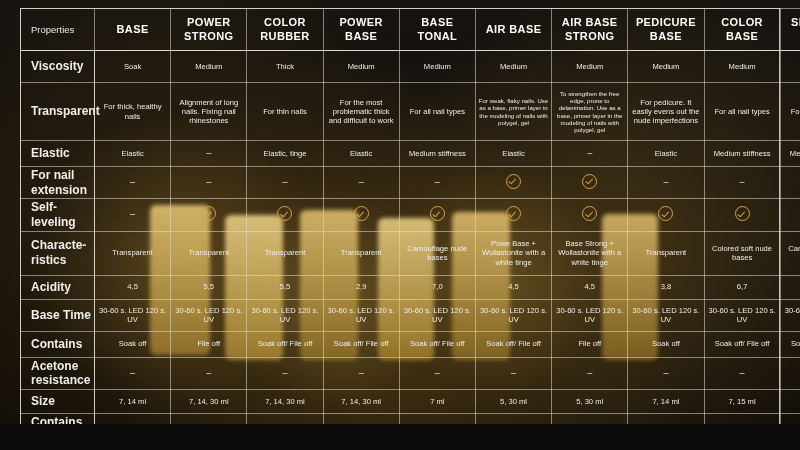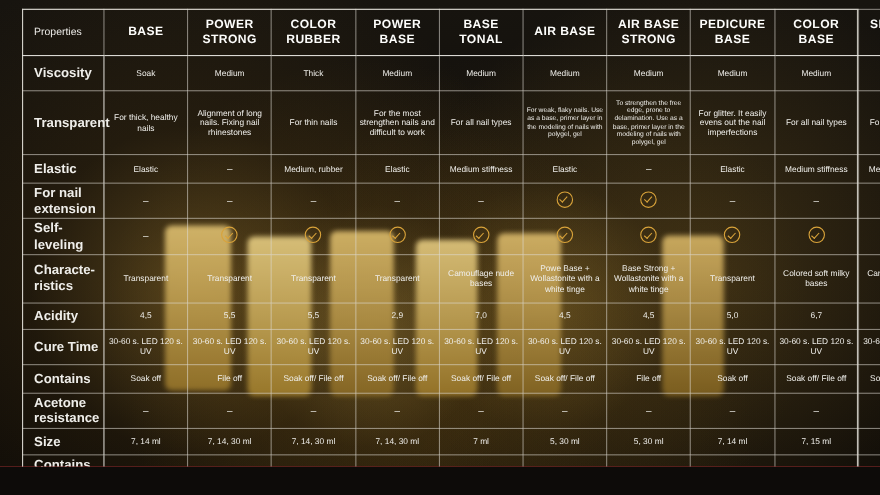--- a/index.html
+++ b/index.html
@@ -178,33 +178,33 @@
           <td>Medium</td>
           <td>Medium</td>
           <td>Medium</td>
           <td>Medium</td>
         </tr>
         <tr style="height: 58px;">
           <th class="rowhead">Transparent</th>
           <td>For thick, healthy nails</td>
           <td>Alignment of long nails. Fixing nail rhinestones</td>
           <td>For thin nails</td>
-          <td>For the most strengthen nails and difficult to work</td>
+          <td>For the most problematic thick and difficult to work</td>
           <td>For all nail types</td>
           <td class="tiny">For weak, flaky nails. Use as a base, primer layer in the modeling of nails with polygel, gel</td>
           <td class="tiny">To strengthen the free edge, prone to delamination. Use as a base, primer layer in the modeling of nails with polygel, gel</td>
-          <td>For glitter. It easily evens out the nail imperfections</td>
+          <td>For pedicure. It easily evens out the nude imperfections</td>
           <td>For all nail types</td>
           <td>For all nail types</td>
         </tr>
         <tr style="height: 26px;">
           <th class="rowhead">Elastic</th>
           <td>Elastic</td>
           <td class=" dash">–</td>
-          <td>Medium, rubber</td>
+          <td>Elastic, tinge</td>
           <td>Elastic</td>
           <td>Medium stiffness</td>
           <td>Elastic</td>
           <td class=" dash">–</td>
           <td>Elastic</td>
           <td>Medium stiffness</td>
           <td>Medium stiffness</td>
         </tr>
         <tr style="height: 24px;">
           <th class="rowhead">For nail extension</th>
@@ -235,38 +235,38 @@
         <tr style="height: 44px;">
           <th class="rowhead">Characte-ristics</th>
           <td>Transparent</td>
           <td>Transparent</td>
           <td>Transparent</td>
           <td>Transparent</td>
           <td>Camouflage nude bases</td>
           <td>Powe Base + Wollastonite with a white tinge</td>
           <td>Base Strong + Wollastonite with a white tinge</td>
           <td>Transparent</td>
-          <td>Colored soft milky bases</td>
+          <td>Colored soft nude bases</td>
           <td>Camouflage nude bases</td>
         </tr>
         <tr style="height: 24px;">
           <th class="rowhead">Acidity</th>
           <td>4,5</td>
           <td>5,5</td>
           <td>5,5</td>
           <td>2,9</td>
           <td>7,0</td>
           <td>4,5</td>
           <td>4,5</td>
-          <td>5,0</td>
+          <td>3,8</td>
           <td>6,7</td>
           <td>6,5</td>
         </tr>
         <tr style="height: 32px;">
-          <th class="rowhead">Cure Time</th>
+          <th class="rowhead">Base Time</th>
           <td>30-60 s. LED 120 s. UV</td>
           <td>30-60 s. LED 120 s. UV</td>
           <td>30-60 s. LED 120 s. UV</td>
           <td>30-60 s. LED 120 s. UV</td>
           <td>30-60 s. LED 120 s. UV</td>
           <td>30-60 s. LED 120 s. UV</td>
           <td>30-60 s. LED 120 s. UV</td>
           <td>30-60 s. LED 120 s. UV</td>
           <td>30-60 s. LED 120 s. UV</td>
           <td>30-60 s. LED 120 s. UV</td>

